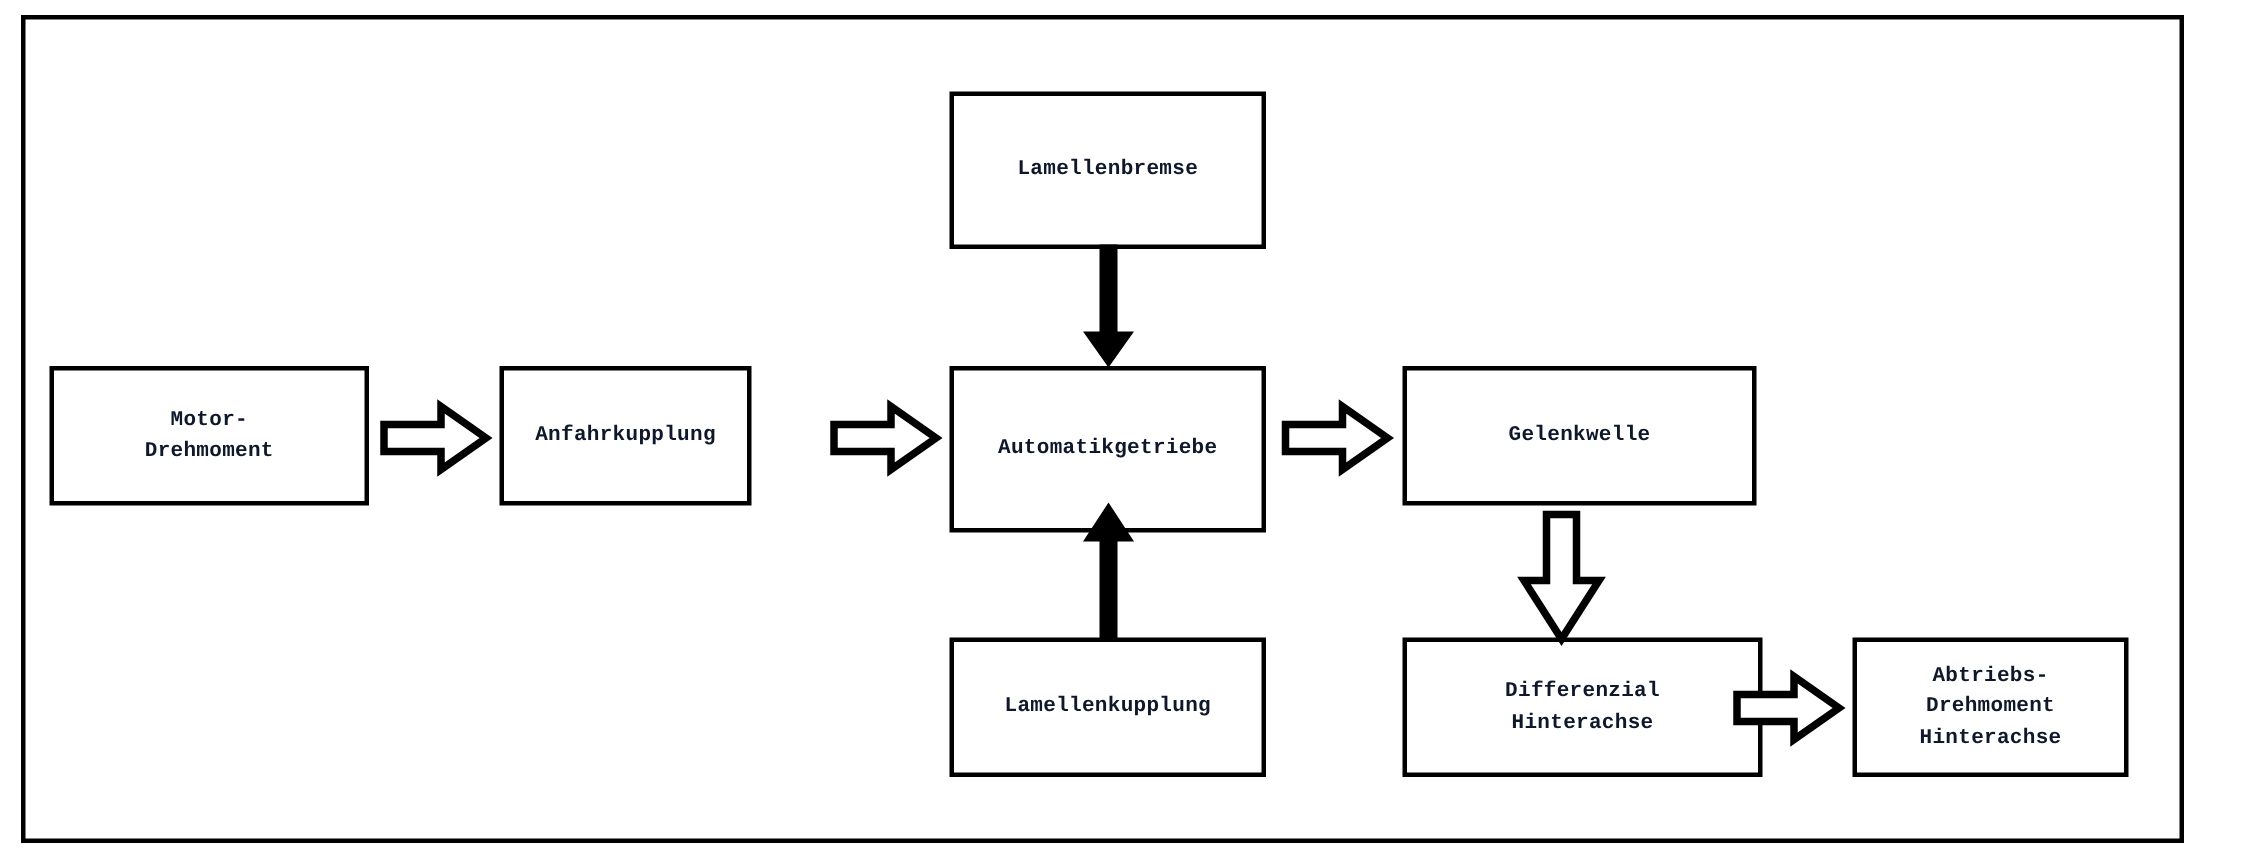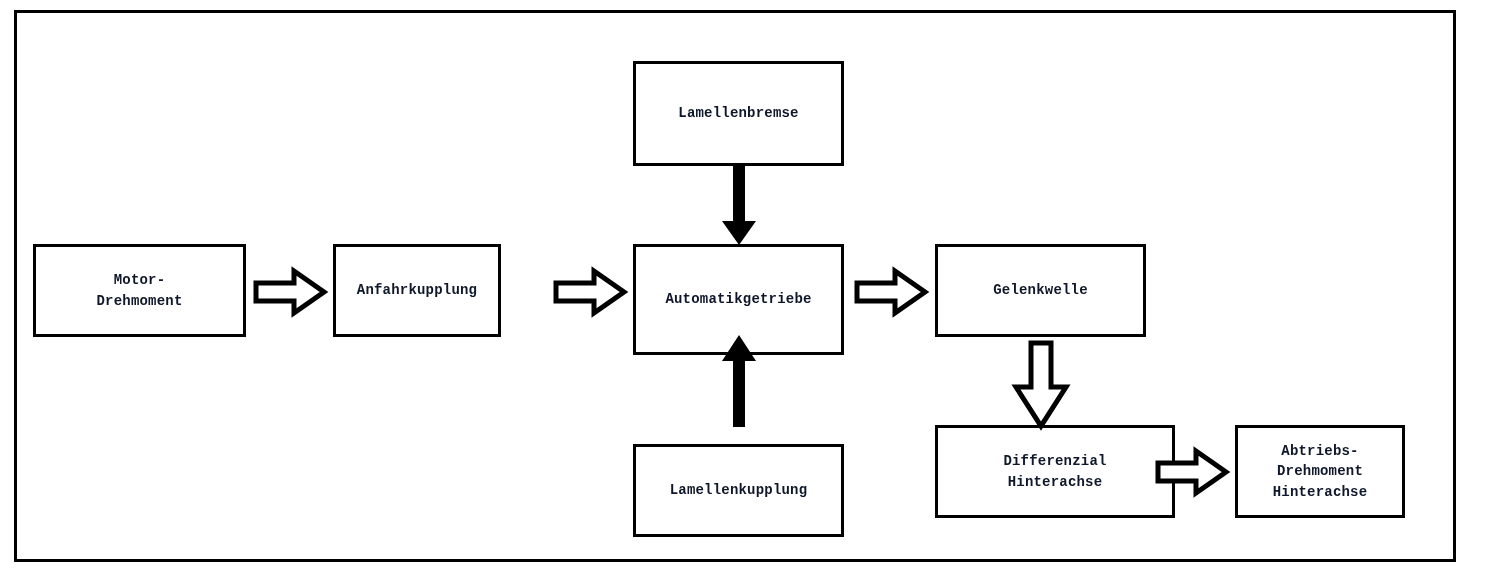--- a/index.html
+++ b/index.html
@@ -69,34 +69,34 @@
     </div>
 
     <div class="node" style="left:316px; top:231px; width:168px; height:93px;">
       <span class="label">Anfahrkupplung</span>
     </div>
 
     <div class="node" style="left:616px; top:231px; width:211px; height:111px;">
       <span class="label">Automatikgetriebe</span>
     </div>
 
-    <div class="node" style="left:918px; top:231px; width:211px; height:93px;">
+    <div class="node" style="left:918px; top:231px; width:236px; height:93px;">
       <span class="label">Gelenkwelle</span>
     </div>
 
-    <div class="node" style="left:616px; top:412px; width:211px; height:93px;margin-top:19px;">
+    <div class="node" style="left:616px; top:412px; width:211px; height:93px;">
       <span class="label">Lamellenkupplung</span>
     </div>
 
     <div class="node" style="left:918px; top:412px; width:240px; height:93px;">
       <span class="label">Differenzial
 Hinterachse</span>
     </div>
 
-    <div class="node" style="left:1218px; top:412px; width:170px; height:93px;">
+    <div class="node" style="left:1218px; top:412px; width:184px; height:93px;">
       <span class="label">Abtriebs-
 Drehmoment
 Hinterachse</span>
     </div>
 
     <div class="arrow" style="left:237px; top:255px; width:72px; height:48px;">
       <svg width="72" height="48" viewBox="0 0 72 48" aria-hidden="true">
         <polygon points="2,15 40,15 40,3 70,24 40,45 40,33 2,33" fill="#ffffff" stroke="#000000" stroke-width="5" stroke-linejoin="miter"></polygon>
       </svg>
     </div>

